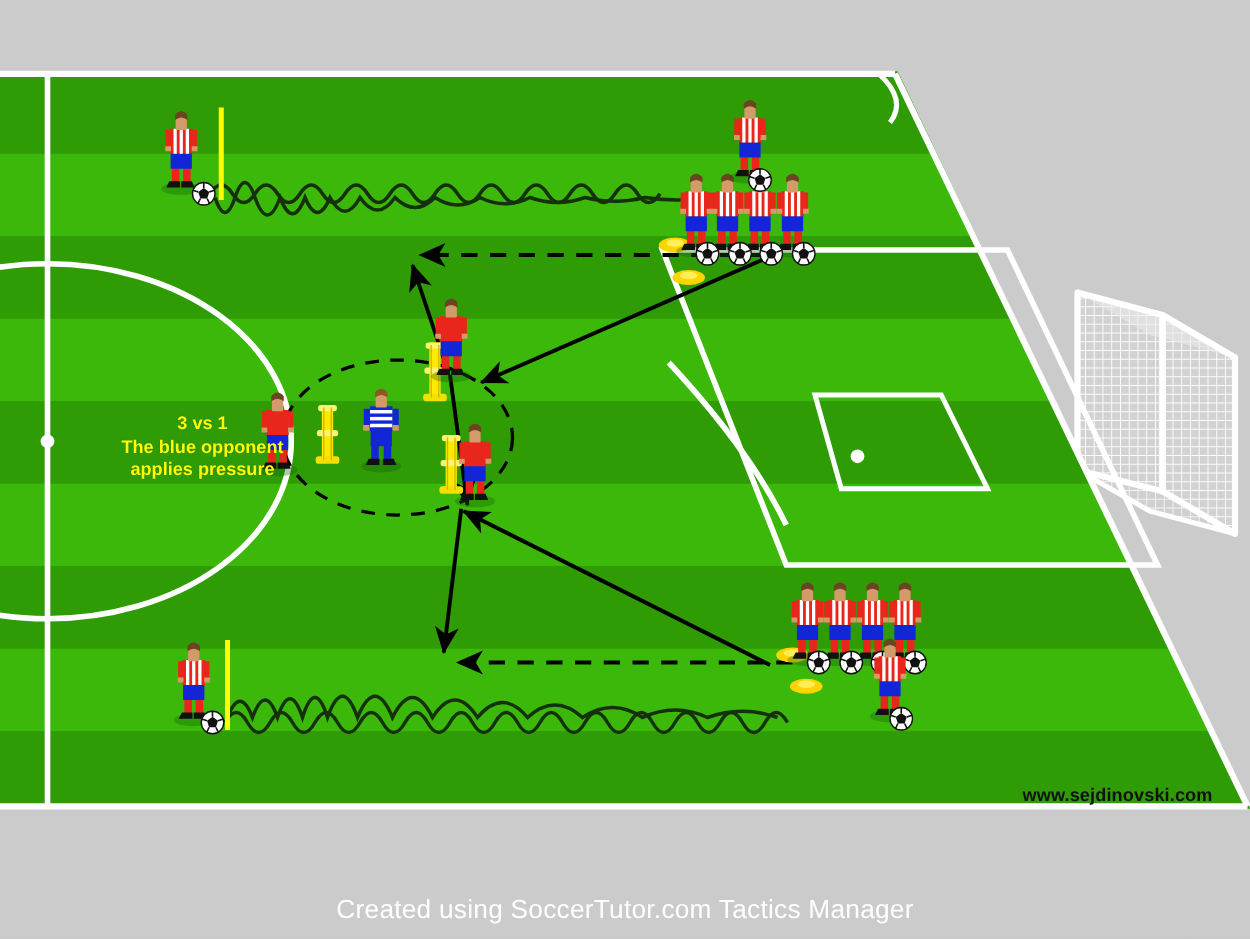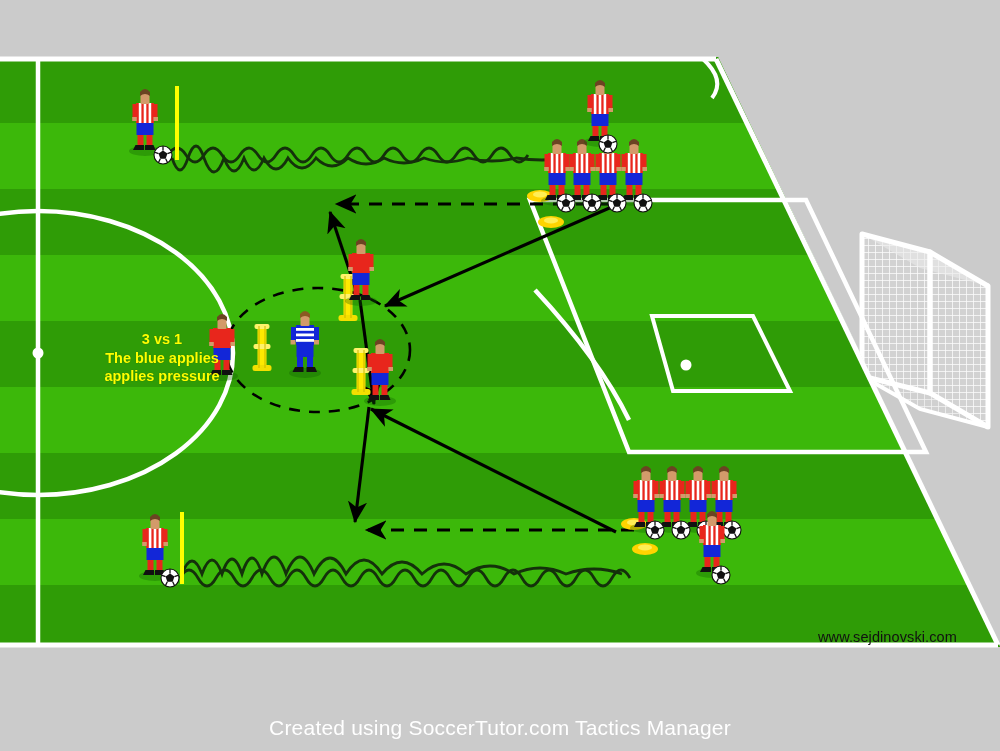--- a/index.html
+++ b/index.html
@@ -1,21 +1,21 @@
 <!DOCTYPE html>
 <html><head>
 <meta charset="utf-8">
 <title>Soccer Tactics Diagram</title>
 <style>
   html,body{margin:0;padding:0;background:#cccccc;}
   body{width:1000px;height:751px;overflow:hidden;
        font-family:"Liberation Sans","DejaVu Sans",sans-serif;}
   #stage{position:relative;width:948px;height:751px;background:#cbcbcb;}
   #board{position:absolute;left:0;top:0;width:1000px;height:751px;}
-  .txt{position:absolute;pointer-events:none;}
+  .txt{position:absolute;pointer-events:none;font-weight:bold;}
   #annotation{
      left:62px; top:330px; width:200px;
      color:#ffff00; font-size:14.5px; font-weight:bold;
      line-height:1.28; text-align:center;
      text-shadow:0 0 1px rgba(0,0,0,.35);
   }
   #watermark{
      left:818px; top:629px; color:#111111;
      font-size:14.5px; letter-spacing:.1px;
   }
@@ -248,21 +248,21 @@
     </g>
 
     <g>
       <use href="#pblue" x="305" y="327"></use>
     </g>
 
   </svg>
 
   <div class="txt" id="annotation">
     <div>3 vs 1</div>
-    <div>The blue applies</div>
+    <div>The blue opponent</div>
     <div>applies pressure</div>
   </div>
 
   <div class="txt" id="watermark">www.sejdinovski.com</div>
 
   <div id="footer">
     <span>Created using SoccerTutor.com Tactics Manager</span>
   </div>
 
 </div>

